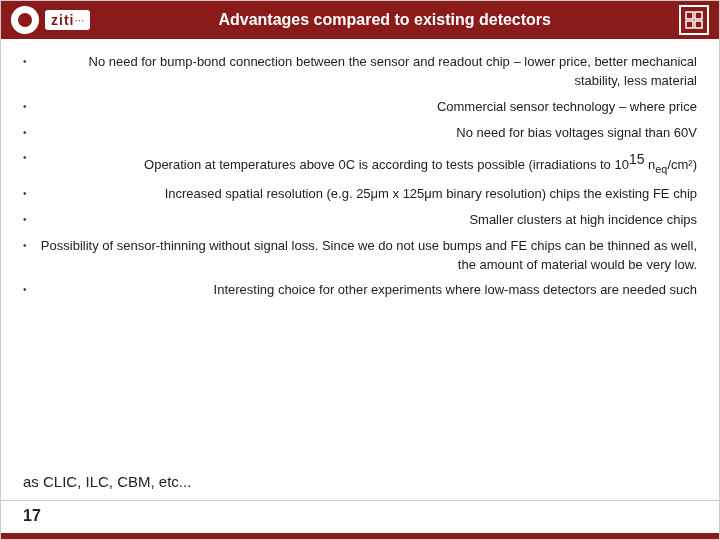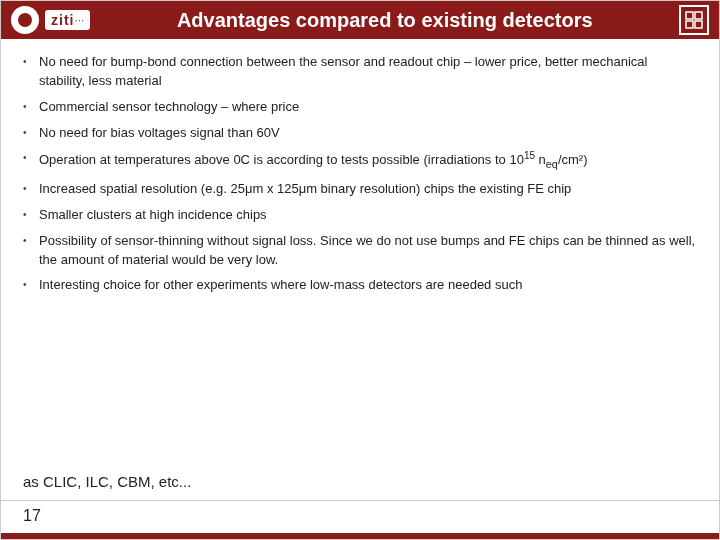--- a/index.html
+++ b/index.html
@@ -64,21 +64,21 @@
     .logo-circle-inner {
       width: 20px;
       height: 20px;
       border-radius: 50%;
       background: #8B1A1A;
       border: 3px solid #fff;
     }
 
     .header-title {
       color: #fff;
-      font-size: 20px;
+      font-size: 16px;
       font-weight: bold;
       flex: 1;
       text-align: center;
     }
 
     .header-icon {
       width: 30px;
       height: 30px;
       border: 2px solid #fff;
       display: flex;
@@ -113,24 +113,25 @@
 
     .bullet-dot {
       min-width: 16px;
       margin-top: 2px;
       font-size: 10px;
       color: #444;
     }
 
     .bullet-text {
       flex: 1;
+      text-align: right;
     }
 
     sup {
-      font-size: 10px;
+      font-size: 14px;
       vertical-align: super;
     }
 
     .clic-text {
       margin-top: 6px;
       margin-left: 0;
       font-size: 15px;
       color: #222;
     }
 
@@ -142,21 +143,21 @@
       border-top: 1px solid #ccc;
     }
 
     .footer-left {
       font-size: 12px;
       color: #444;
     }
 
     .footer-right {
       font-size: 16px;
-      font-weight: normal;
+      font-weight: bold;
       color: #222;
     }
 
     .bottom-bar {
       height: 6px;
       background: #8B1A1A;
     }
   </style>
 </head>
 <body>

